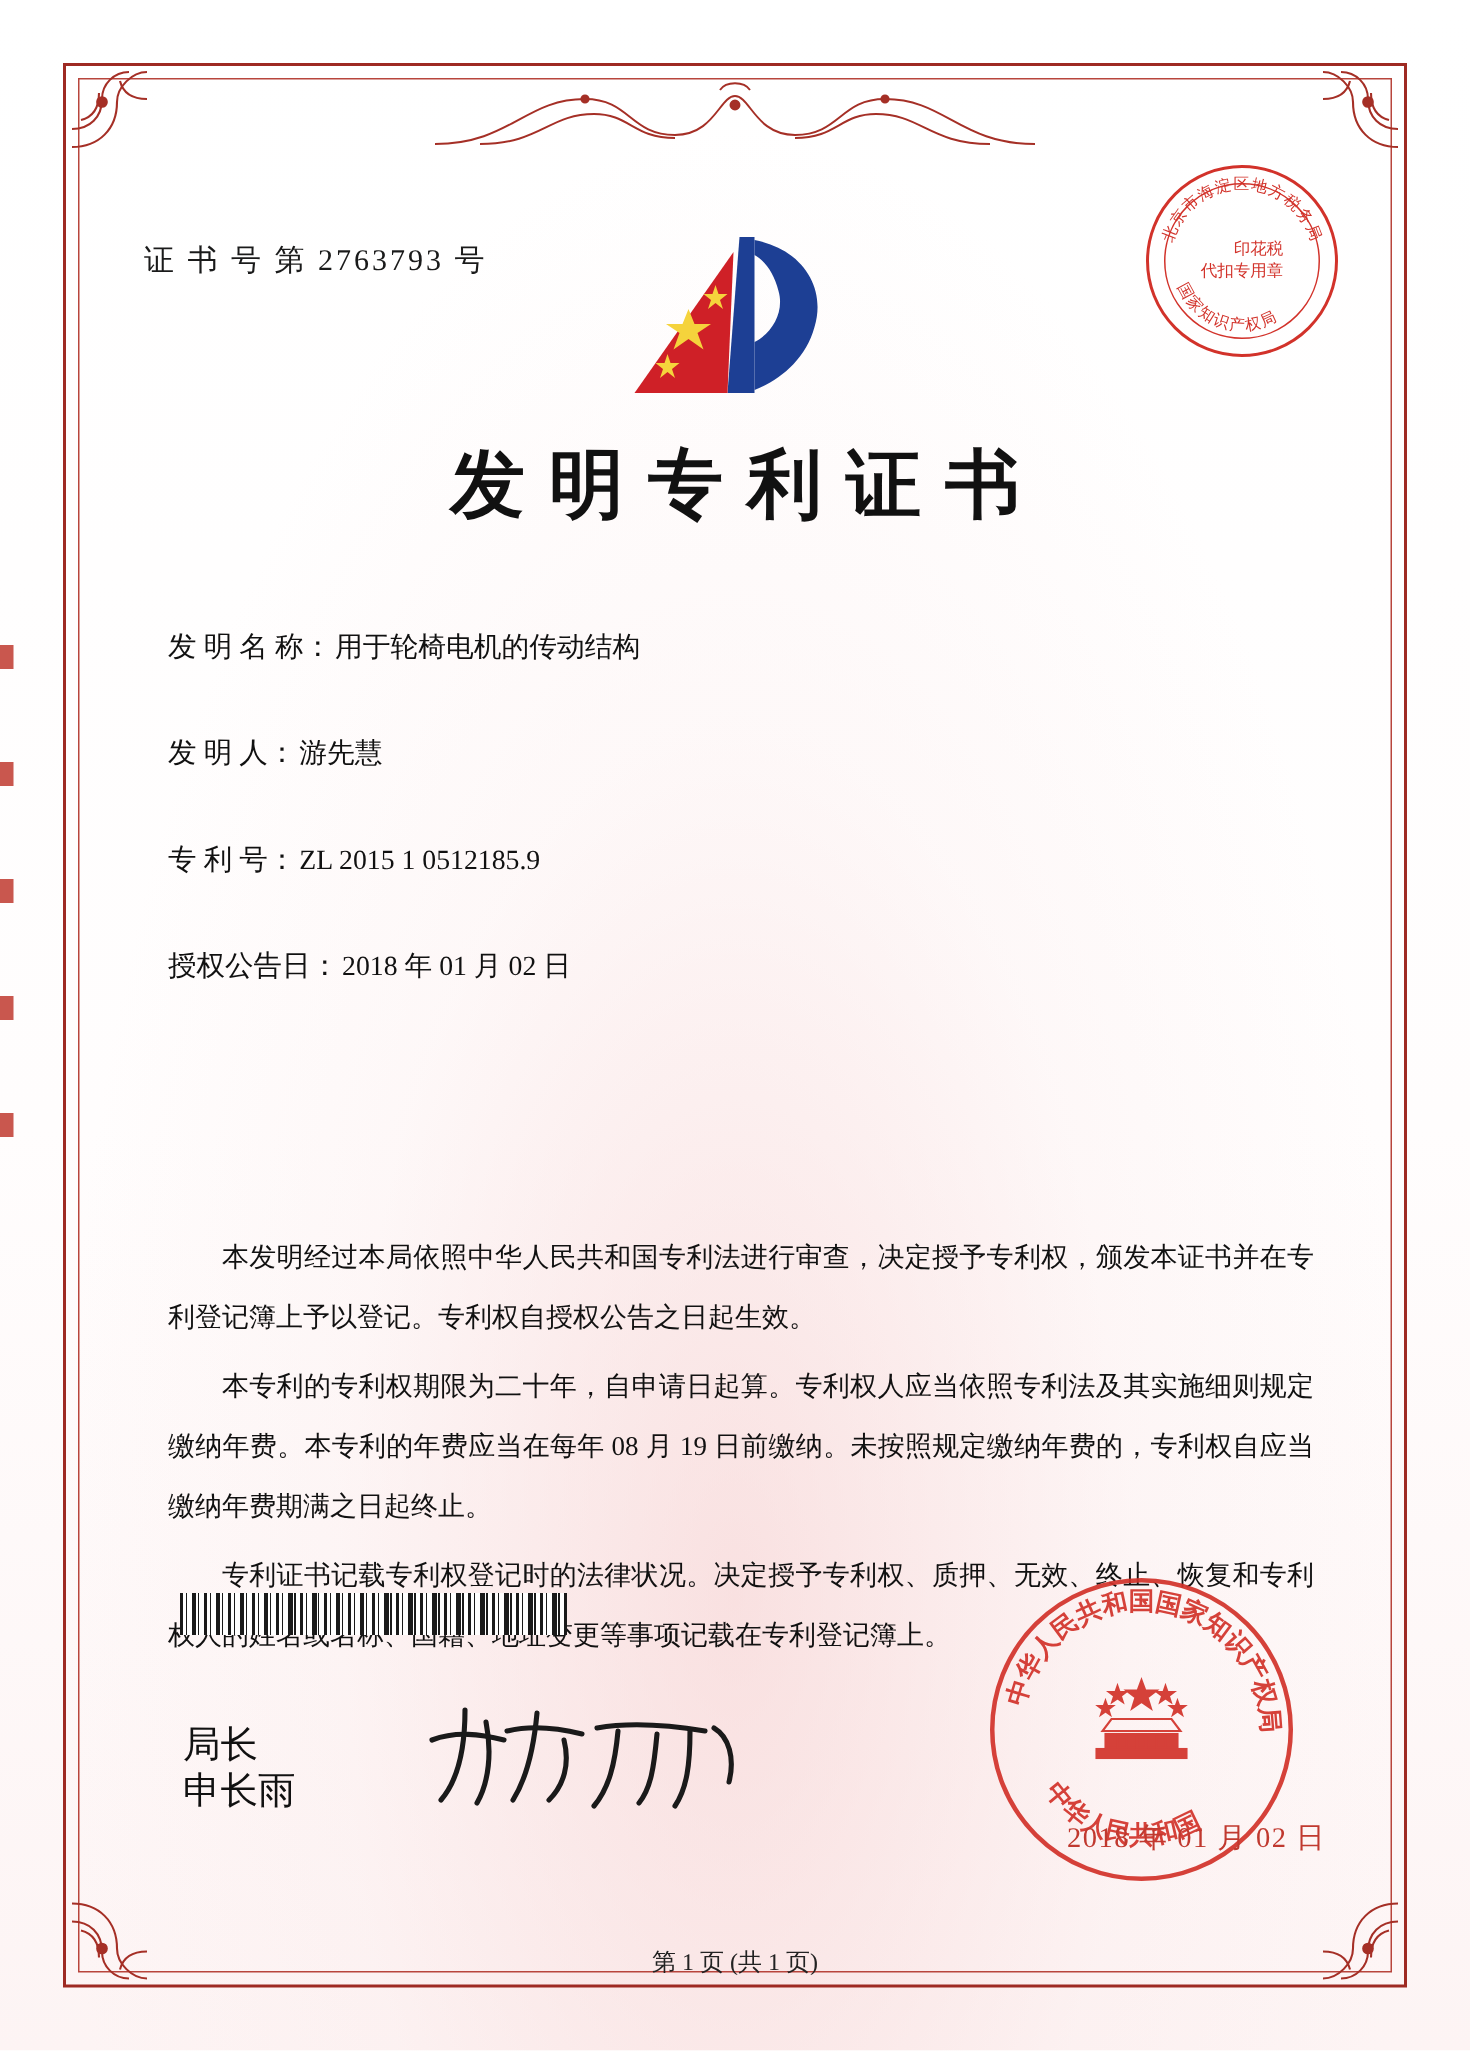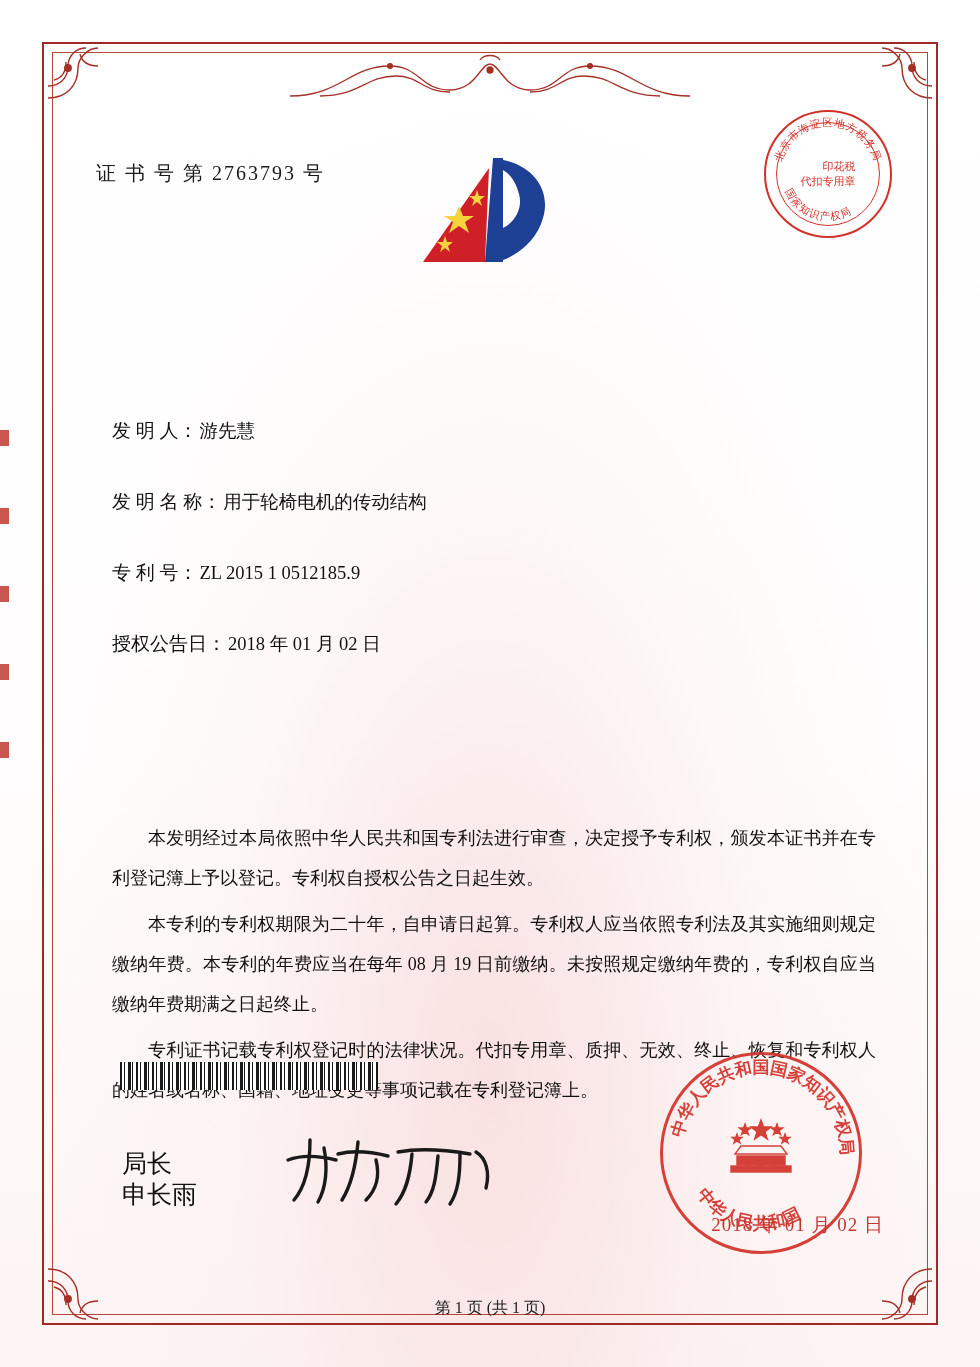--- a/index.html
+++ b/index.html
@@ -264,44 +264,45 @@
       </defs>
       <text><textPath href="#topArc" startOffset="8%">北京市海淀区地方税务局</textPath></text>
       <text><textPath href="#botArc" startOffset="12%">国家知识产权局</textPath></text>
     </svg>
     <div class="center">
       <div>印花税</div>
       <div>代扣专用章</div>
     </div>
   </div>
 
+  <div class="title">发明专利证书</div>
 
   <div class="fields">
+    <div class="field">
+      <span class="label">发 明 名 称：</span>
+      <span class="value">用于轮椅电机的传动结构</span>
+    </div>
     <div class="field">
       <span class="label">发 明 人：</span>
       <span class="value">游先慧</span>
     </div>
     <div class="field">
-      <span class="label">发 明 名 称：</span>
-      <span class="value">用于轮椅电机的传动结构</span>
-    </div>
-    <div class="field">
       <span class="label">专 利 号：</span>
       <span class="value">ZL 2015 1 0512185.9</span>
     </div>
     <div class="field">
       <span class="label">授权公告日：</span>
       <span class="value">2018 年 01 月 02 日</span>
     </div>
   </div>
 
   <div class="body-text">
     <p>本发明经过本局依照中华人民共和国专利法进行审查，决定授予专利权，颁发本证书并在专利登记簿上予以登记。专利权自授权公告之日起生效。</p>
     <p>本专利的专利权期限为二十年，自申请日起算。专利权人应当依照专利法及其实施细则规定缴纳年费。本专利的年费应当在每年 08 月 19 日前缴纳。未按照规定缴纳年费的，专利权自应当缴纳年费期满之日起终止。</p>
-    <p>专利证书记载专利权登记时的法律状况。代扣专用章、质押、无效、终止、恢复和专利权人的姓名或名称、国籍、地址变更等事项记载在专利登记簿上。</p>
+    <p>专利证书记载专利权登记时的法律状况。决定授予专利权、质押、无效、终止、恢复和专利权人的姓名或名称、国籍、地址变更等事项记载在专利登记簿上。</p>
   </div>
 
   <div class="barcode"></div>
 
   <div class="director">
     <div>局长</div>
     <div>申长雨</div>
   </div>
 
   <div class="signature">

